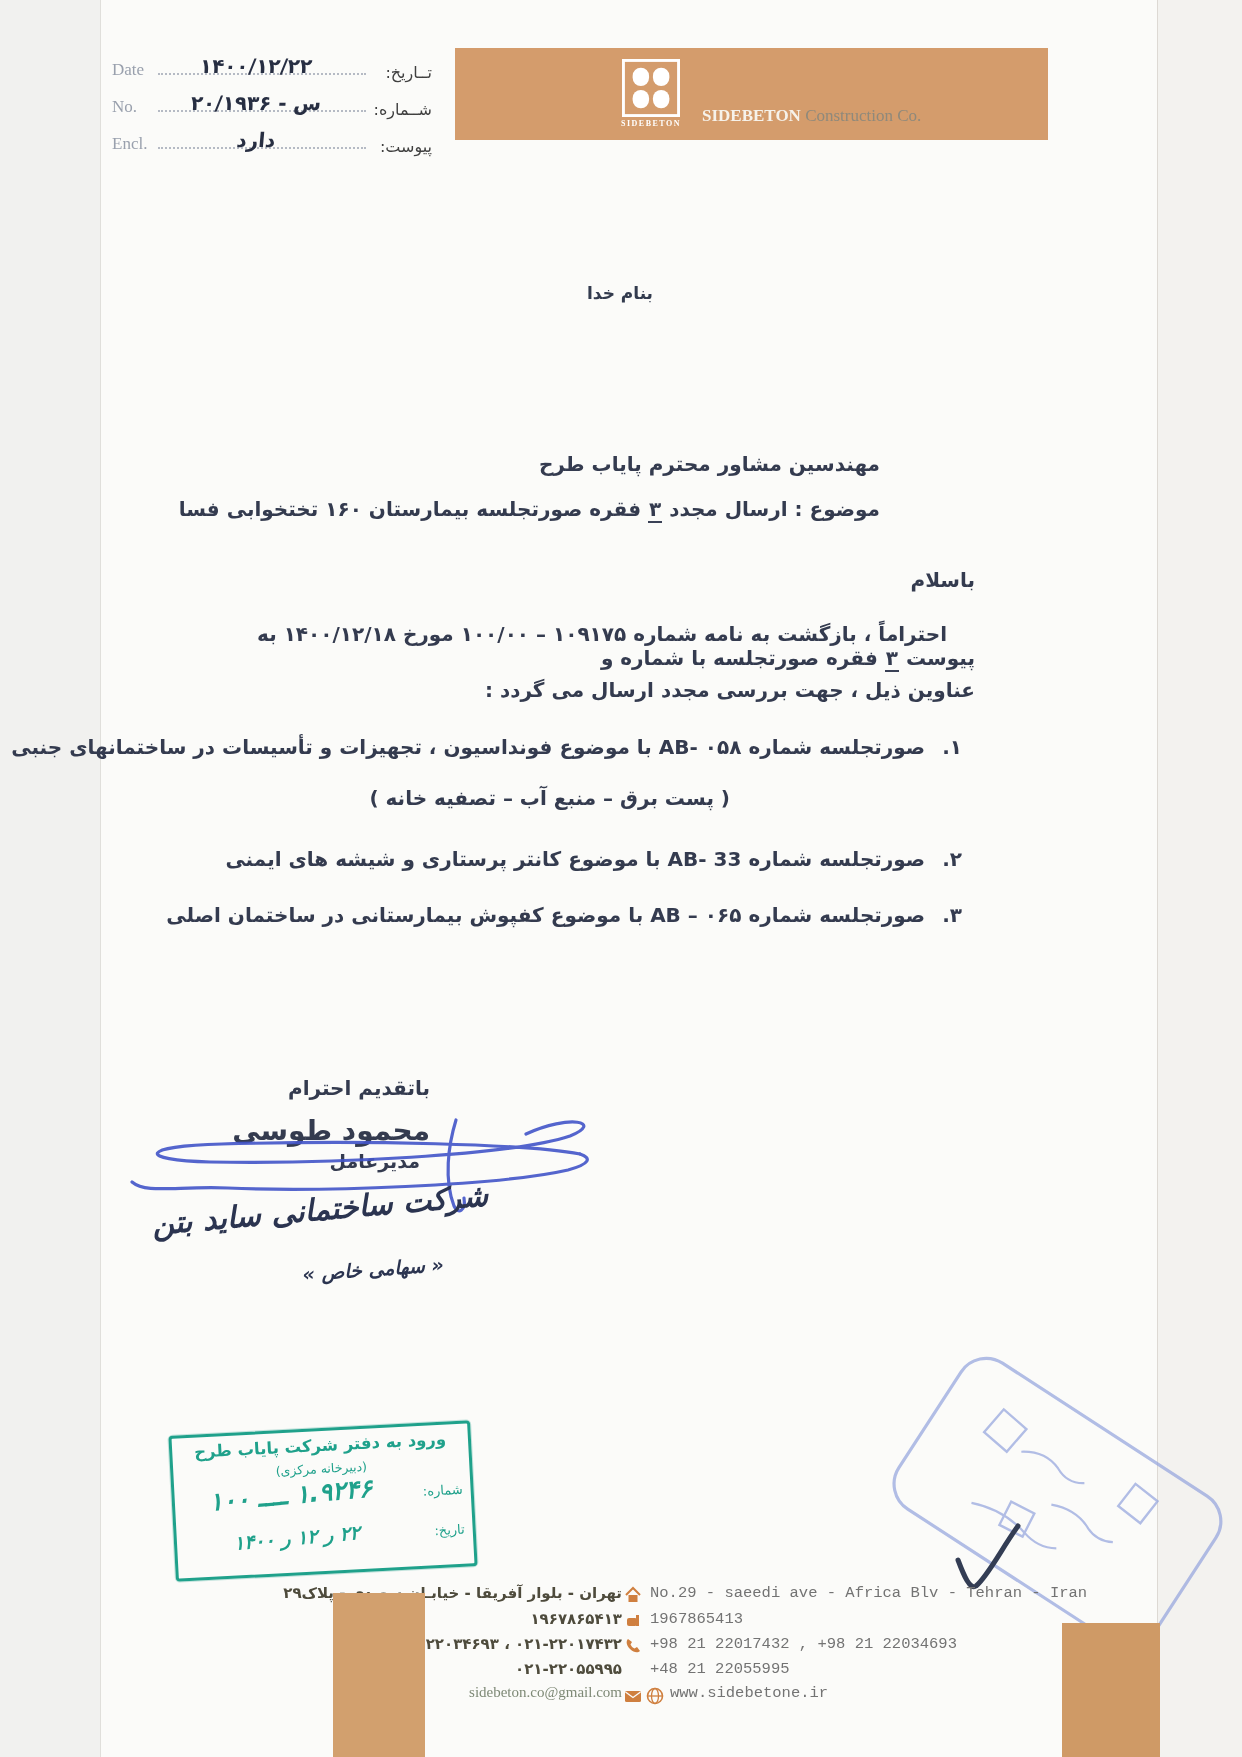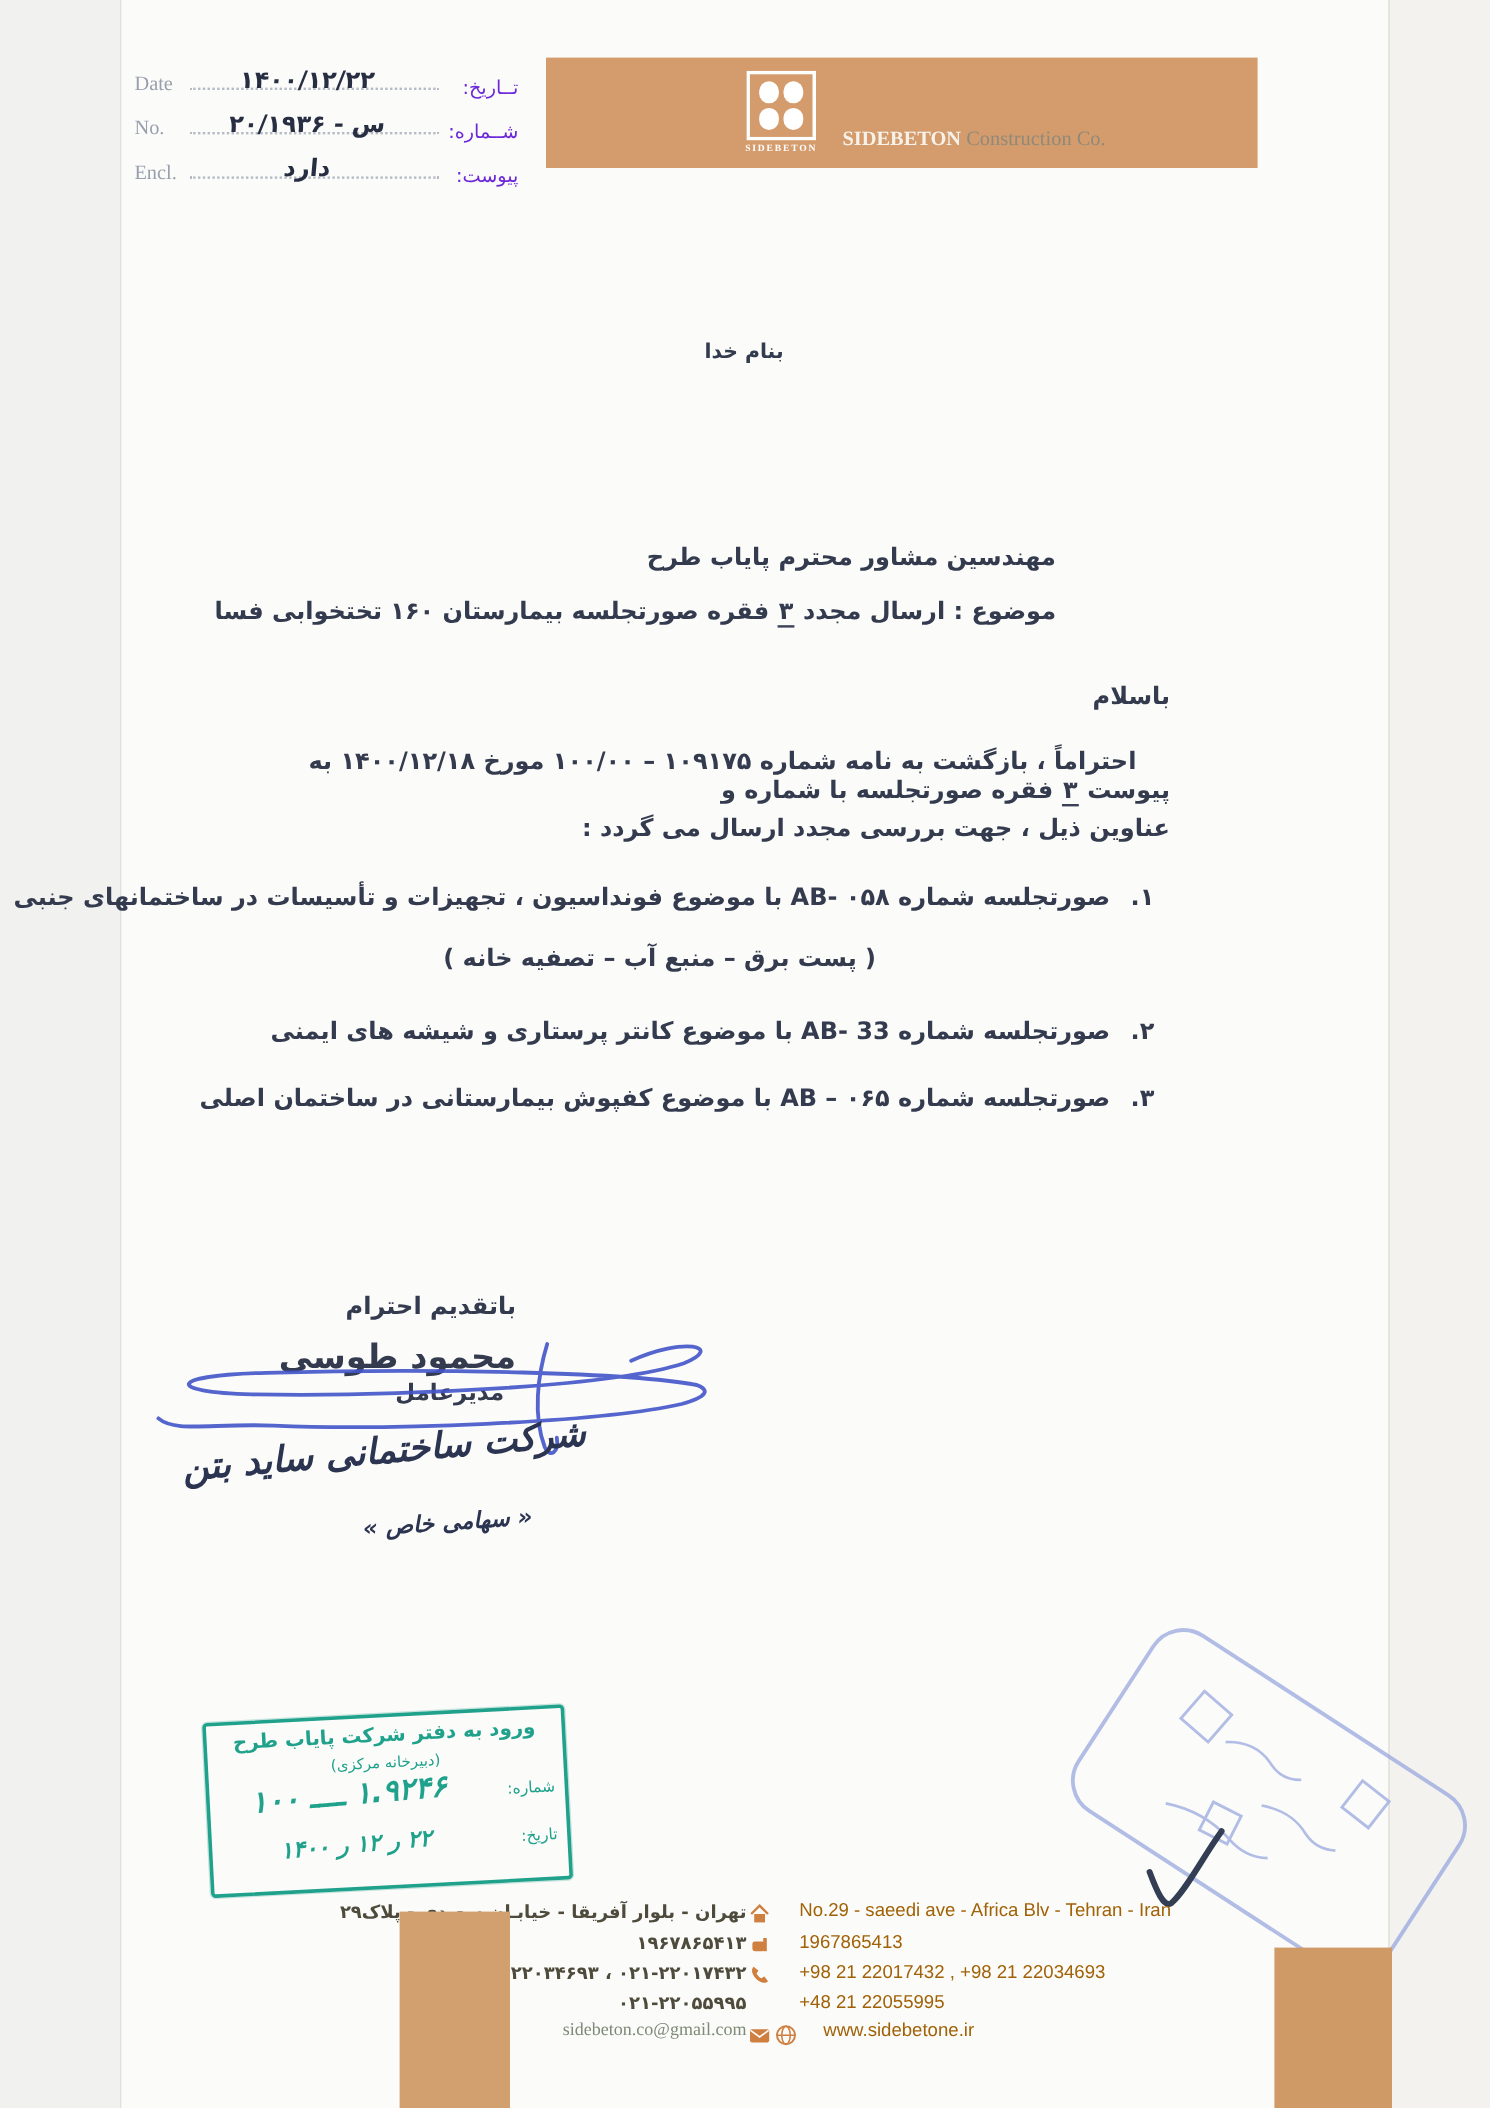--- a/index.html
+++ b/index.html
@@ -10,21 +10,21 @@
   .edge-left{left:0;top:0;width:100px;height:100%;background:#f1f1ef;border-right:1px solid #e0dfdb;}
   .edge-right{right:0;top:0;width:84px;height:100%;background:#f3f2ef;border-left:1px solid #ddd9d4;}
   
   .meta{left:110px;top:46px;width:330px;height:118px;}
   .mrow{position:absolute;left:0;width:322px;height:34px;}
   .mrow .en{position:absolute;left:2px;bottom:0;font-family:"Liberation Serif",serif;
             font-size:17px;color:#99a0ad;margin-top:36px;}
   .mrow .leader{position:absolute;left:48px;right:66px;bottom:5px;border-bottom:2px dotted #b5bac4;}
   .mrow .val{position:absolute;left:46px;width:200px;bottom:2px;text-align:center;direction:rtl;
              font-weight:bold;font-size:20px;color:#272e42;transform:skewX(-5deg);}
-  .mrow .fa{position:absolute;right:0;bottom:-2px;font-size:16px;color:#6d28d9;direction:rtl;}
+  .mrow .fa{position:absolute;right:0;bottom:-2px;font-size:16px;color:#404040;direction:rtl;}
   
   .band{left:455px;top:48px;width:593px;height:92px;background:#d49c6c;}
   .logo{position:absolute;left:167px;top:11px;width:58px;height:58px;}
   .logo-cap{position:absolute;left:152px;top:71px;width:88px;text-align:center;
             font-family:"Liberation Serif",serif;font-weight:bold;font-size:8px;
             letter-spacing:1.5px;color:#fff;}
   .brand-fa{position:absolute;right:44px;top:8px;direction:rtl;font-size:27px;font-weight:bold;white-space:nowrap;}
   .brand-fa .g{color:#8f897b;}
   .brand-fa .w{color:#fdfaf5;}
   .brand-en{position:absolute;left:247px;top:58px;font-family:"Liberation Serif",serif;
@@ -62,21 +62,21 @@
   .rs-lab1{position:absolute;right:8px;top:58px;font-size:13px;direction:rtl;}
   .rs-val1{position:absolute;left:6px;top:48px;width:220px;text-align:center;direction:rtl;
            font-weight:bold;font-style:italic;font-size:25px;transform:rotate(-2deg);white-space:nowrap;}
   .rs-lab2{position:absolute;right:8px;top:98px;font-size:13px;direction:rtl;}
   .rs-val2{position:absolute;left:20px;top:94px;width:200px;text-align:center;direction:rtl;
            font-weight:bold;font-style:italic;font-size:19px;transform:rotate(-2deg);white-space:nowrap;}
   
   .bstamp{left:862px;top:1356px;}
   
   .f-fa{right:620px;direction:rtl;font-size:15px;font-weight:600;color:#4e4b3c;white-space:nowrap;}
-  .f-en{left:650px;font-family:Liberation Sans, sans-serif;font-size:15.5px;color:#a16207;white-space:nowrap;margin-left:16px;}
+  .f-en{left:650px;font-family:Liberation Mono, monospace;font-size:15.5px;color:#737373;white-space:nowrap;}
   .f-icon{position:absolute;width:18px;height:18px;}
   .tan-left{left:333px;top:1593px;width:92px;height:164px;background:#d2a06e;}
   .tan-right{left:1062px;top:1623px;width:98px;height:134px;background:#cf9a66;}
 </style>
 </head>
 <body>
 
 <div class="page">
   <div class="abs edge-left"></div>
   <div class="abs edge-right"></div>

